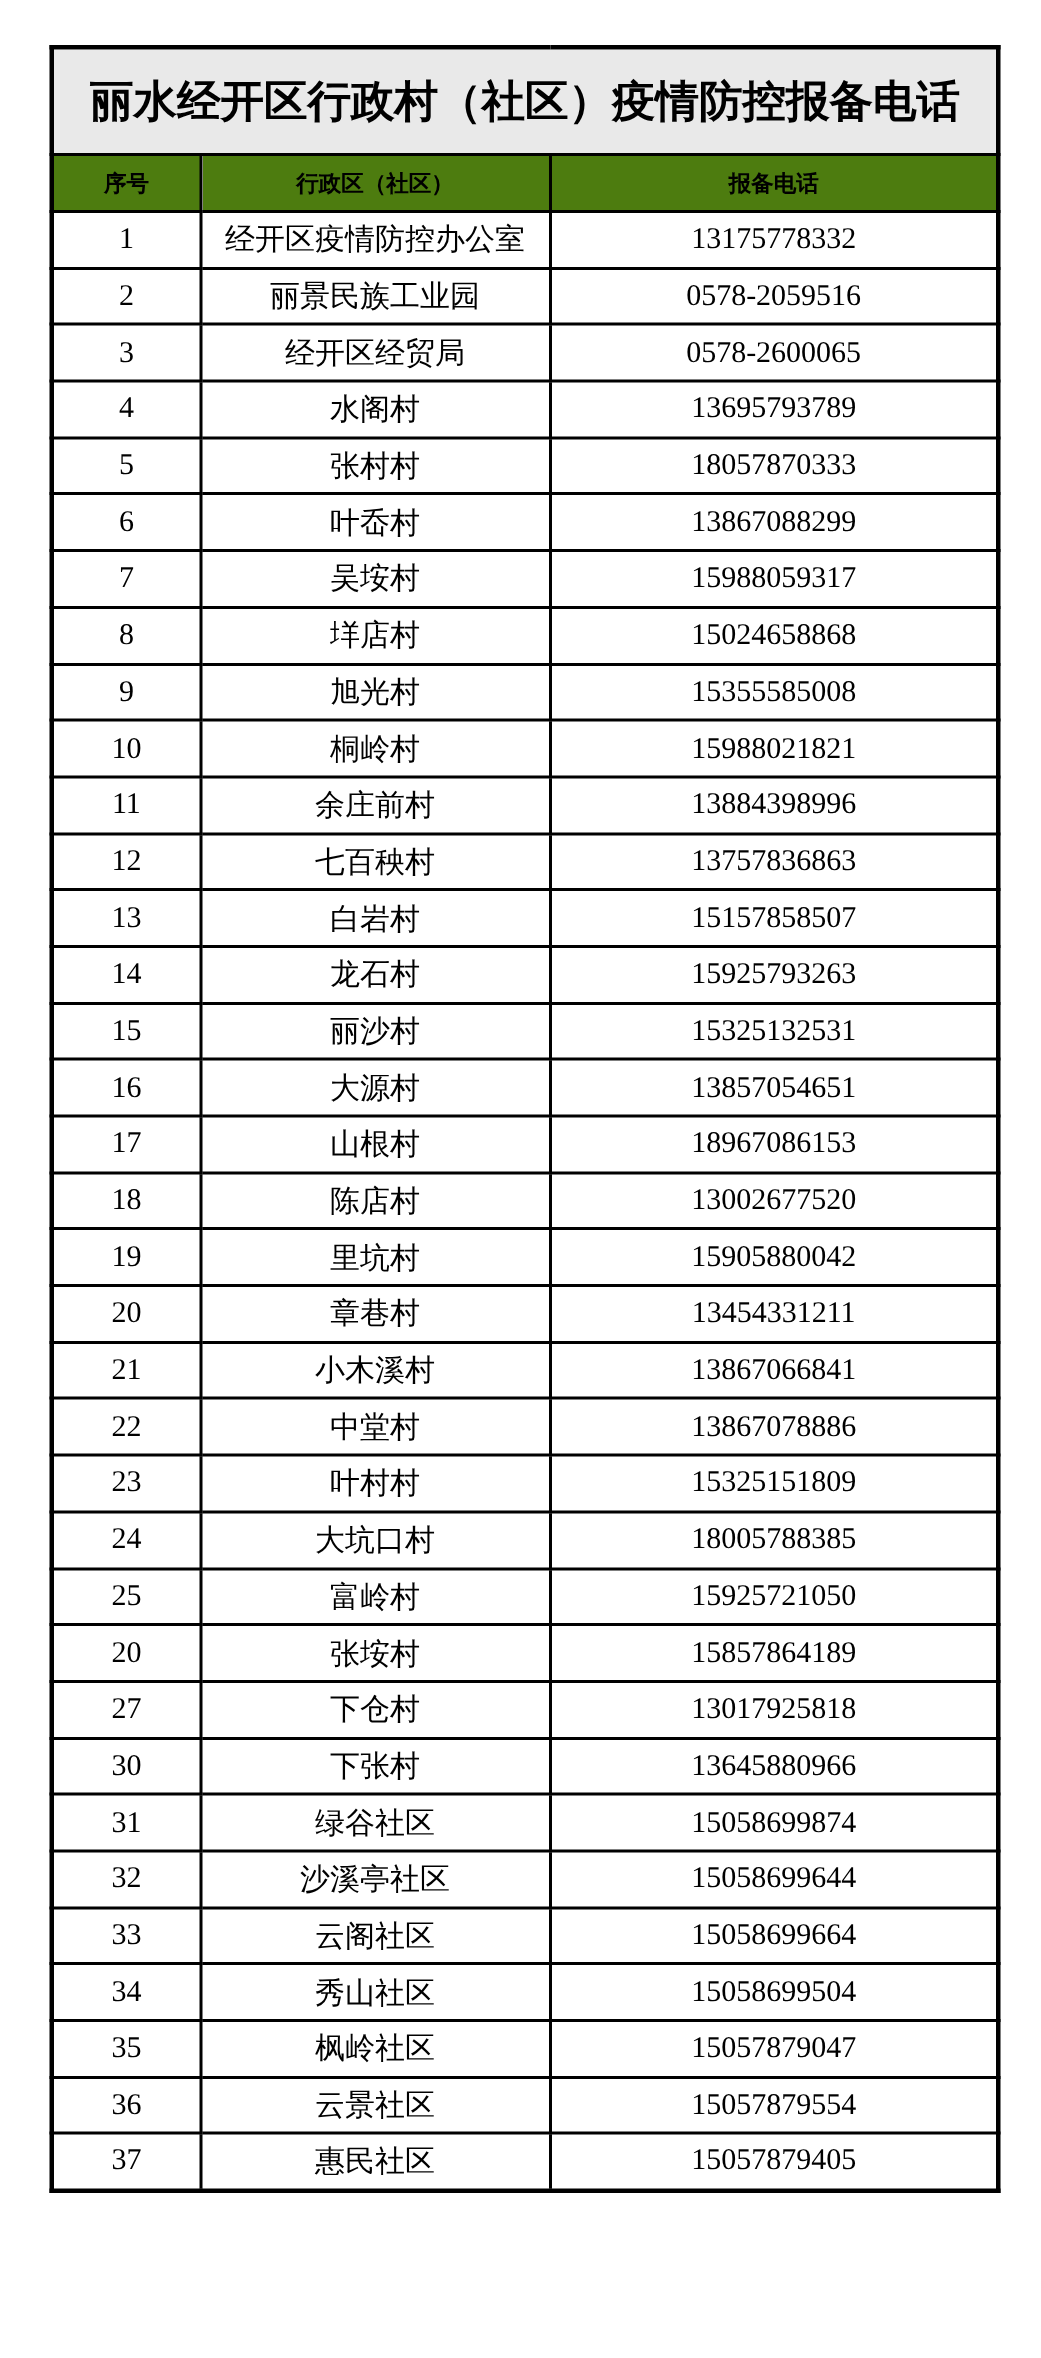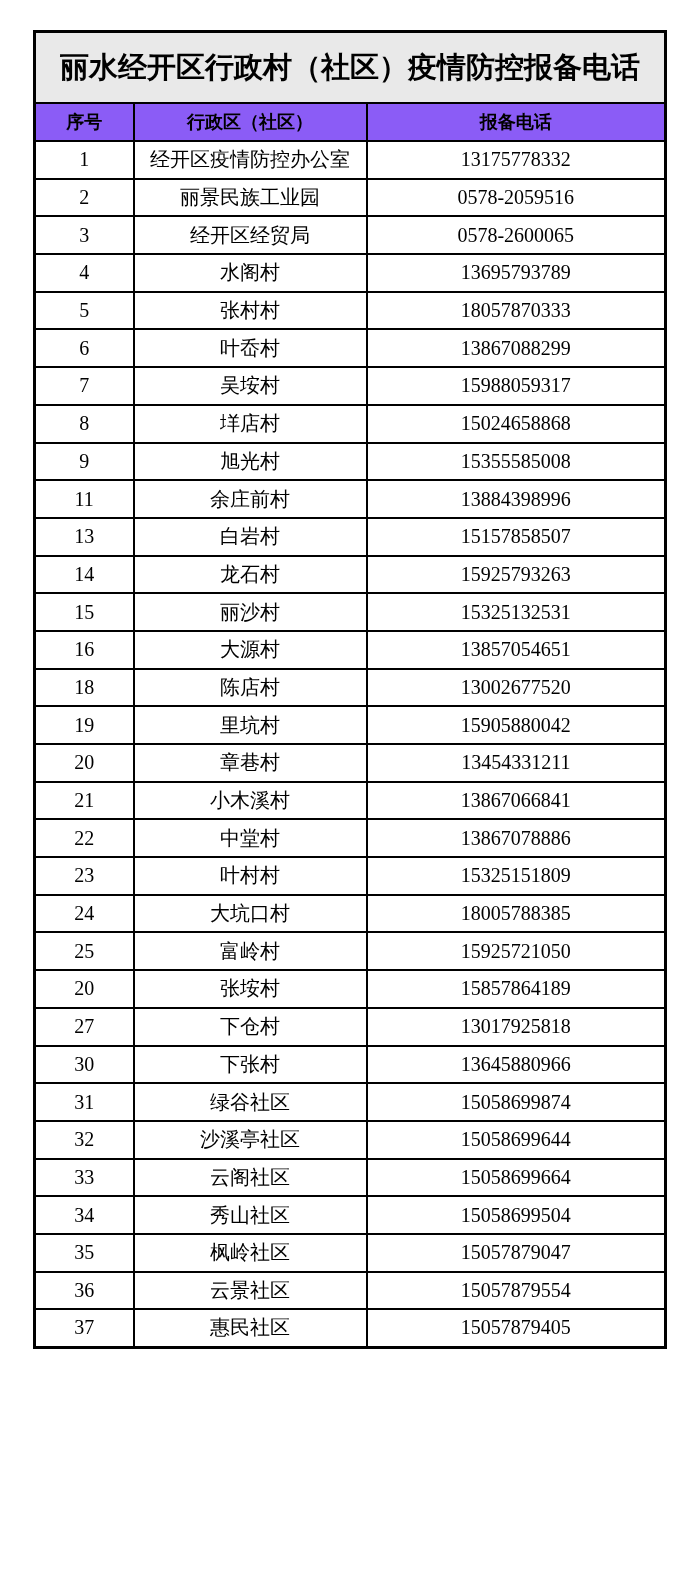--- a/index.html
+++ b/index.html
@@ -35,22 +35,22 @@
   }
   tr.title-row th {
     height: 69px;
     background: #e9e9e9;
     font-size: 29px;
     font-weight: bold;
     letter-spacing: 0px;
   }
   tr.header-row th {
     height: 36px;
-    background: #8b5cf6;
-    font-size: 18px;
+    background: #4d7c0f;
+    font-size: 15px;
     font-weight: bold;
   }
   tbody tr {
     height: 37.7px;
     background: #ffffff;
   }
   tbody td {
     font-size: 20px;
     font-weight: normal;
   }
@@ -115,43 +115,58 @@
           <td>8</td>
           <td>垟店村</td>
           <td>15024658868</td>
         </tr>
         <tr>
           <td>9</td>
           <td>旭光村</td>
           <td>15355585008</td>
         </tr>
         <tr>
+          <td>10</td>
+          <td>桐岭村</td>
+          <td>15988021821</td>
+        </tr>
+        <tr>
           <td>11</td>
           <td>余庄前村</td>
           <td>13884398996</td>
         </tr>
         <tr>
+          <td>12</td>
+          <td>七百秧村</td>
+          <td>13757836863</td>
+        </tr>
+        <tr>
           <td>13</td>
           <td>白岩村</td>
           <td>15157858507</td>
         </tr>
         <tr>
           <td>14</td>
           <td>龙石村</td>
           <td>15925793263</td>
         </tr>
         <tr>
           <td>15</td>
           <td>丽沙村</td>
           <td>15325132531</td>
         </tr>
         <tr>
           <td>16</td>
           <td>大源村</td>
           <td>13857054651</td>
+        </tr>
+        <tr>
+          <td>17</td>
+          <td>山根村</td>
+          <td>18967086153</td>
         </tr>
         <tr>
           <td>18</td>
           <td>陈店村</td>
           <td>13002677520</td>
         </tr>
         <tr>
           <td>19</td>
           <td>里坑村</td>
           <td>15905880042</td>

